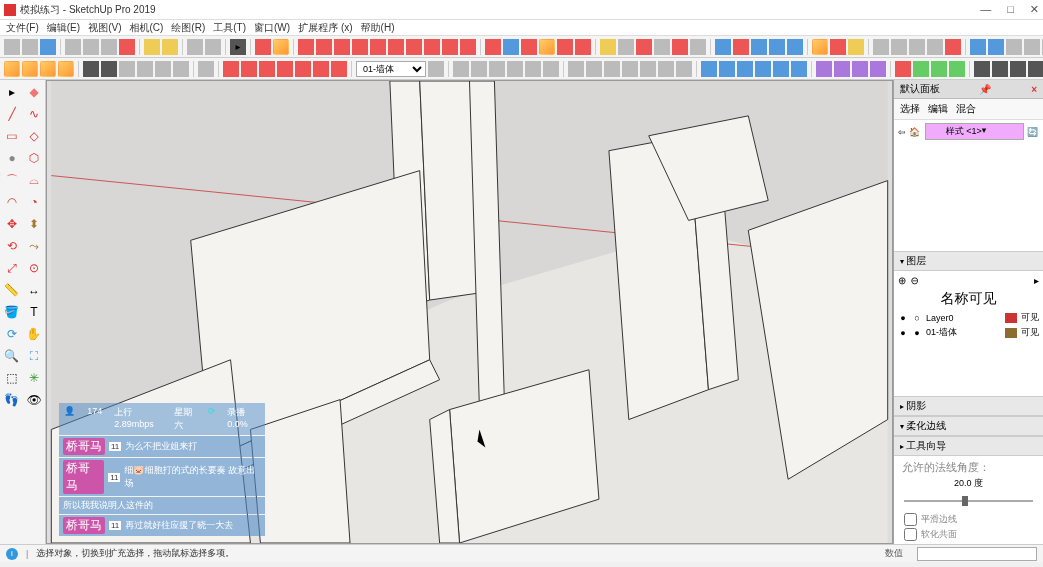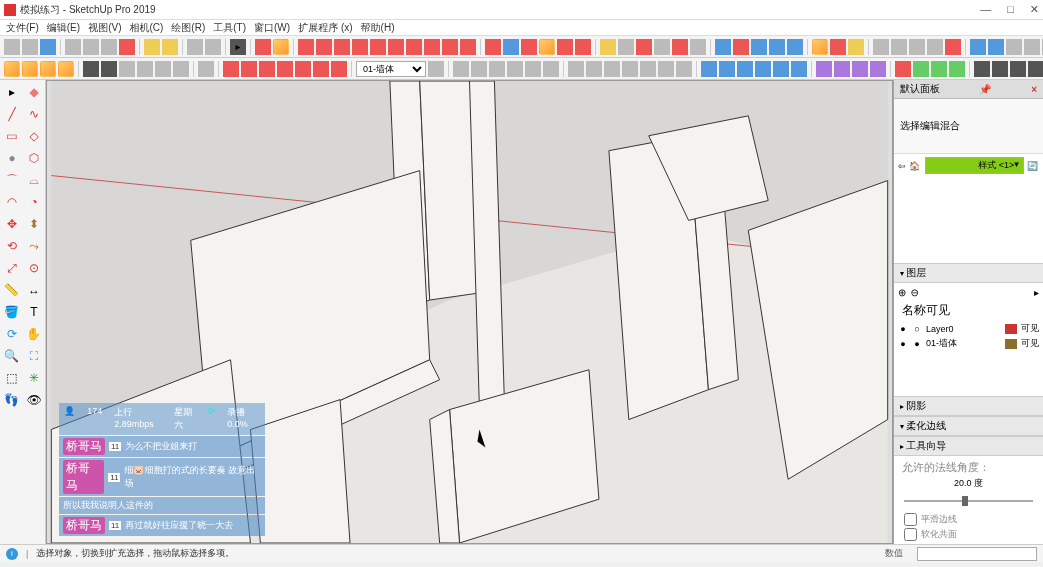--- a/index.html
+++ b/index.html
@@ -37,30 +37,30 @@
 
 .overlay-chat { position: absolute; left: 12px; bottom: 6px; width: 206px; font-size: 9px; color: #fff; }
 .chat-line { background: rgba(80,140,200,.6); padding: 2px 4px; margin-bottom: 1px; display: flex; align-items: center; gap: 4px; }
 .chat-badge { background: #c5a; padding: 0 3px; border-radius: 2px; font-size: 12px; }
 .chat-num { background: #fff; color: #333; padding: 0 2px; font-size: 8px; }
 .chat-stats { background: rgba(80,140,200,.5); padding: 3px 5px; margin-bottom: 1px; font-size: 9px; display: flex; gap: 12px; }
 
 .right-panel { width: 150px; background: #f0f0f0; border-left: 1px solid #a3a3a3; display: flex; flex-direction: column; font-size: 10px; }
 .panel-header { background: #ddd; padding: 2px 6px; font-size: 10px; display: flex; justify-content: space-between; align-items: center; border-bottom: 1px solid #bbb; }
 .panel-header .close { color: #d33; font-weight: bold; cursor: pointer; }
-.panel-tabs { display: flex; padding: 20px 6px; font-size: 10px; background: #f8f8f8; border-bottom: 1px solid #ddd; text-align: center; }
+.panel-tabs { display: flex; gap: 8px; padding: 3px 6px; font-size: 10px; background: #f8f8f8; border-bottom: 1px solid #ddd; text-align: center; }
 .panel-body { padding: 2px 4px; background: #fff; }
 .tag-row { display: flex; align-items: center; gap: 4px; padding: 1px 0; font-size: 9px; }
-.dropdown-field { flex: 1; border: 1px solid #aaa; padding: 1px 4px; background: #84cc16; display: flex; justify-content: flex-end; }
+.dropdown-field { flex: 1; border: 1px solid #aaa; padding: 1px 20px; background: #f0abfc; display: flex; justify-content: flex-start; }
 .collapser { background: #e8e8e8; padding: 2px 6px; font-size: 10px; border-top: 1px solid #ccc; border-bottom: 1px solid #ccc; cursor: pointer; }
 .collapser::before { content: "▸ "; font-size: 8px; }
 .collapser.open::before { content: "▾ "; }
 .layer-section { background: #fff; padding: 2px; }
 .layer-controls { display: flex; gap: 4px; padding: 2px; align-items: center; }
-.layer-header { display: flex; justify-content: flex-start; padding: 2px 6px; font-size: 12px; }
+.layer-header { display: flex; justify-content: center; padding: 2px 6px; font-size: 14px; }
 .layer-row { display: flex; align-items: center; padding: 1px 2px; font-size: 9px; gap: 4px; }
 .layer-eye { width: 10px; text-align: center; }
 .layer-radio { width: 10px; text-align: center; }
 .layer-name { flex: 1; }
 .layer-color { width: 12px; height: 10px; }
 .slider-row { padding: 4px 6px; }
 .slider-track { height: 2px; background: #aaa; position: relative; margin: 6px 0; }
 .slider-thumb { width: 6px; height: 10px; background: #666; position: absolute; left: 45%; top: -4px; }
 .checkbox-row { display: flex; align-items: center; gap: 4px; padding: 1px 6px; font-size: 9px; color: #888; }
 

